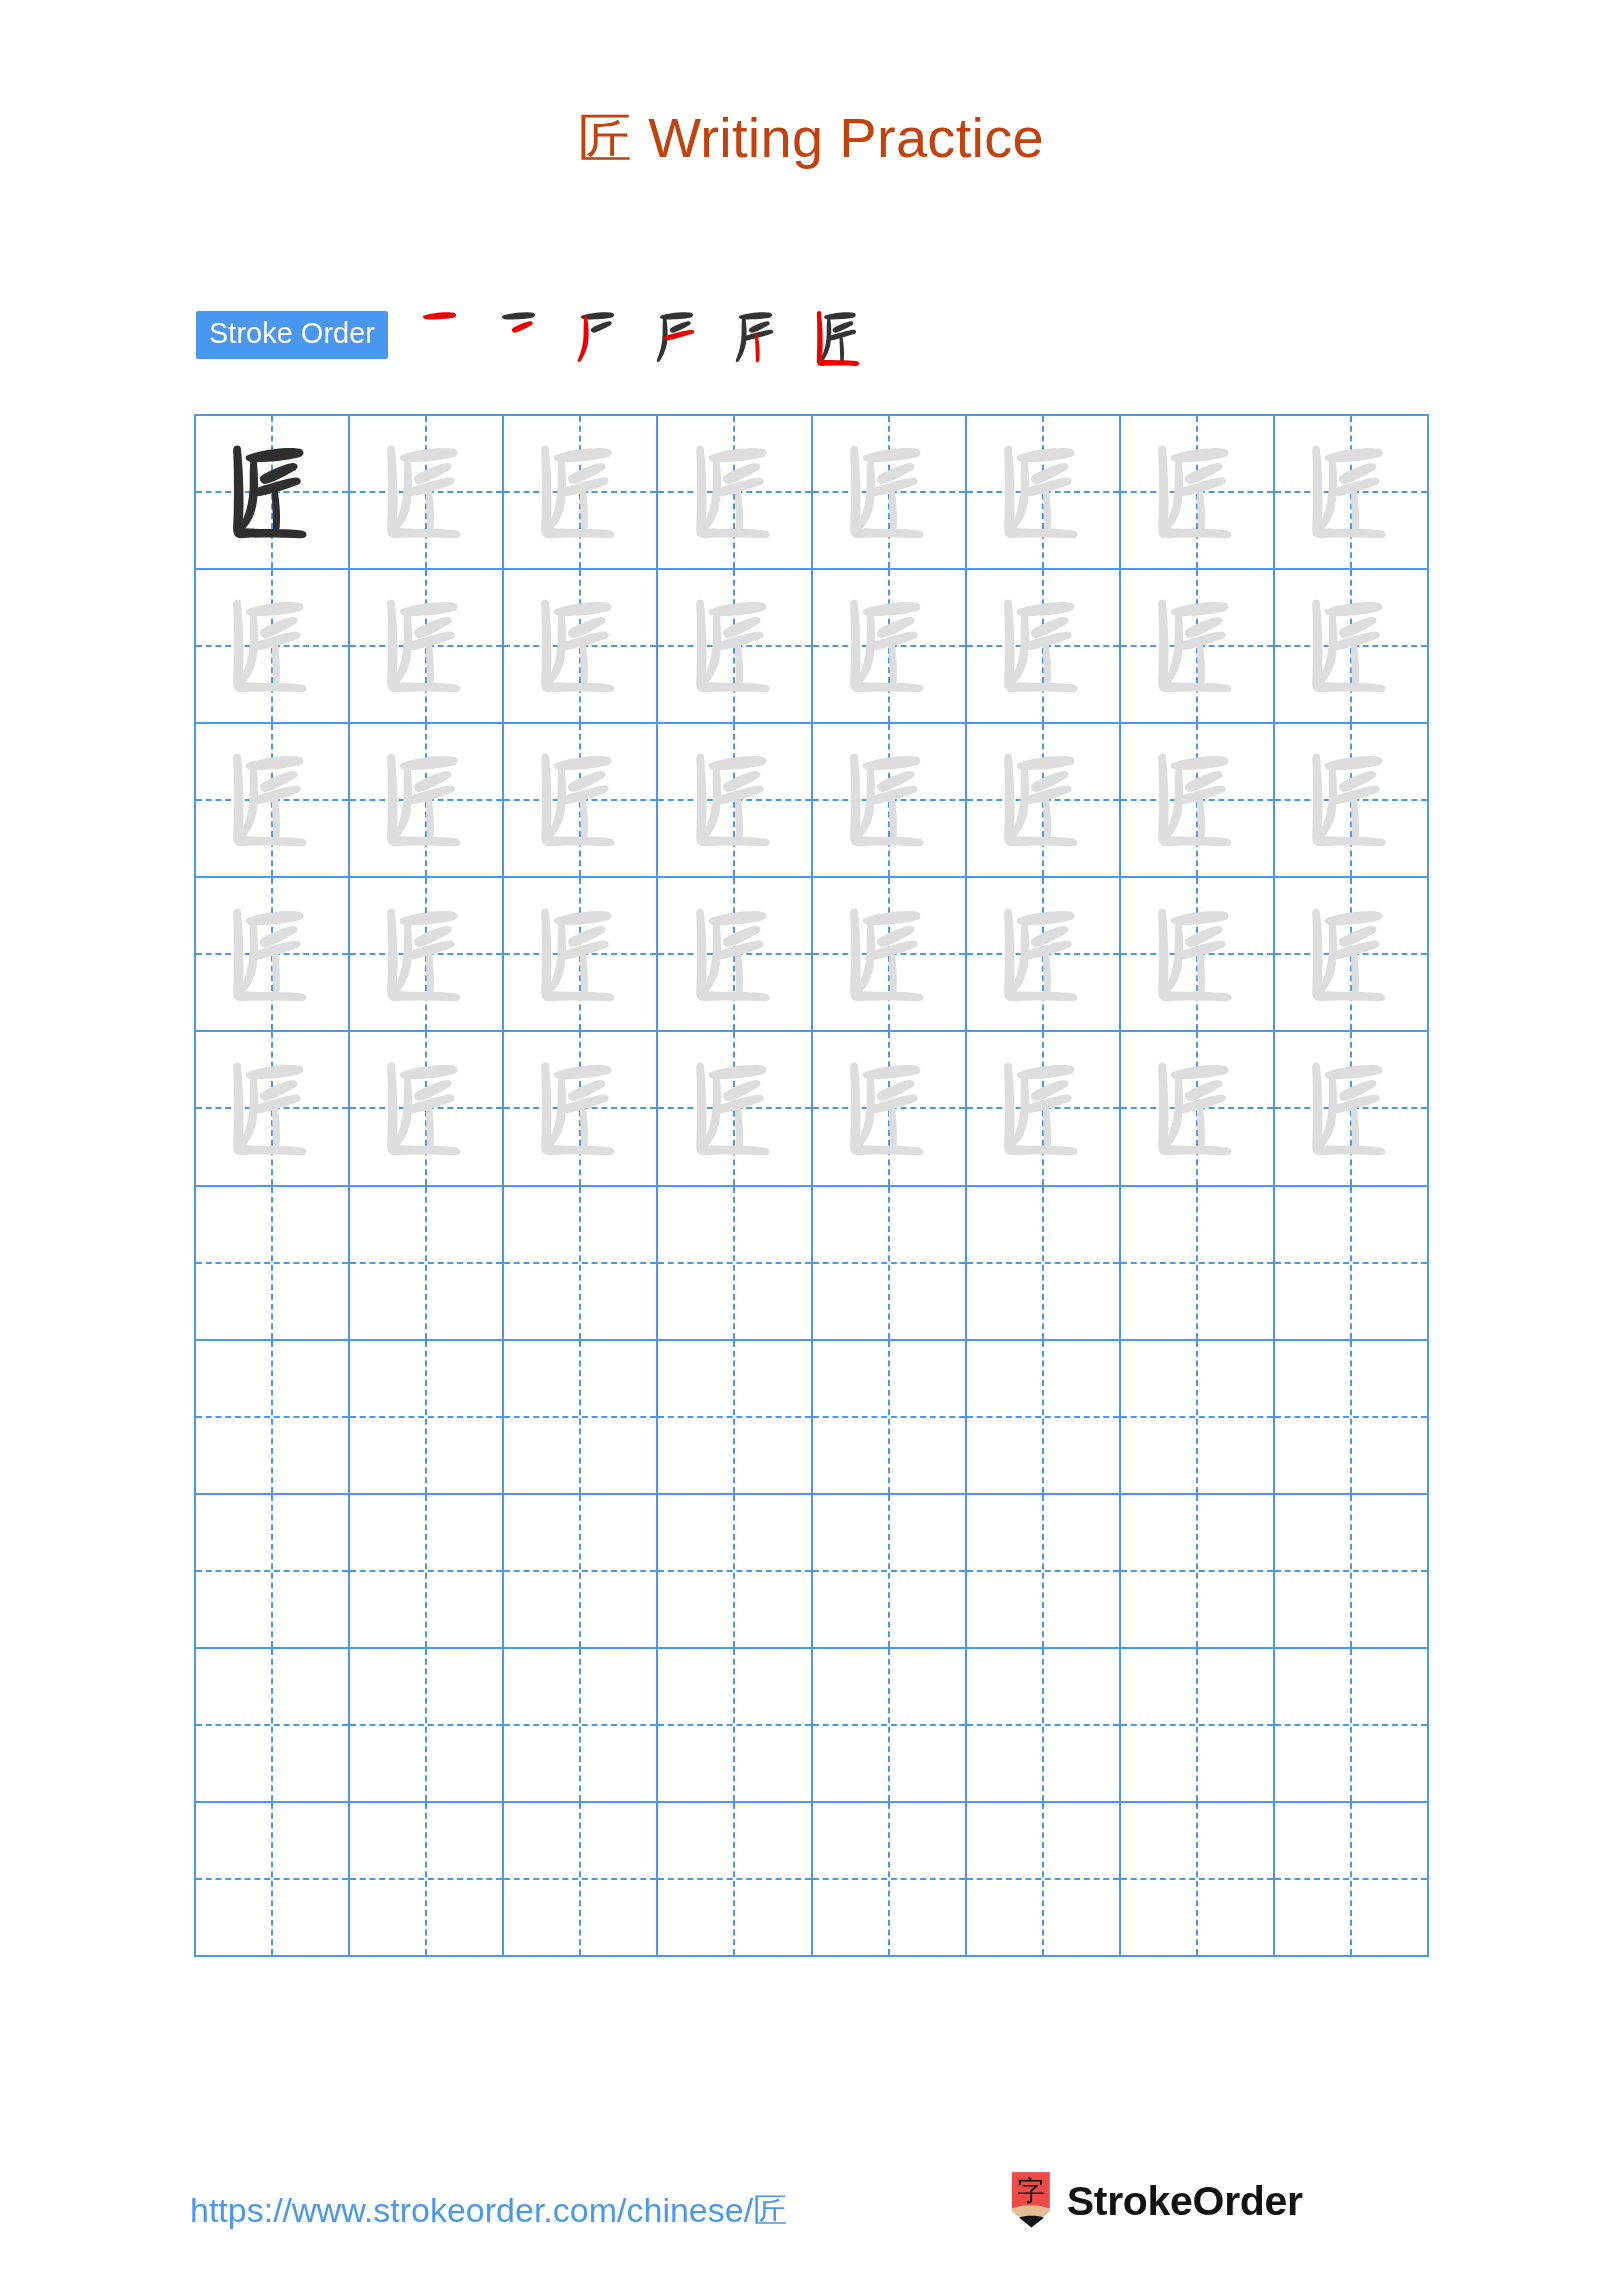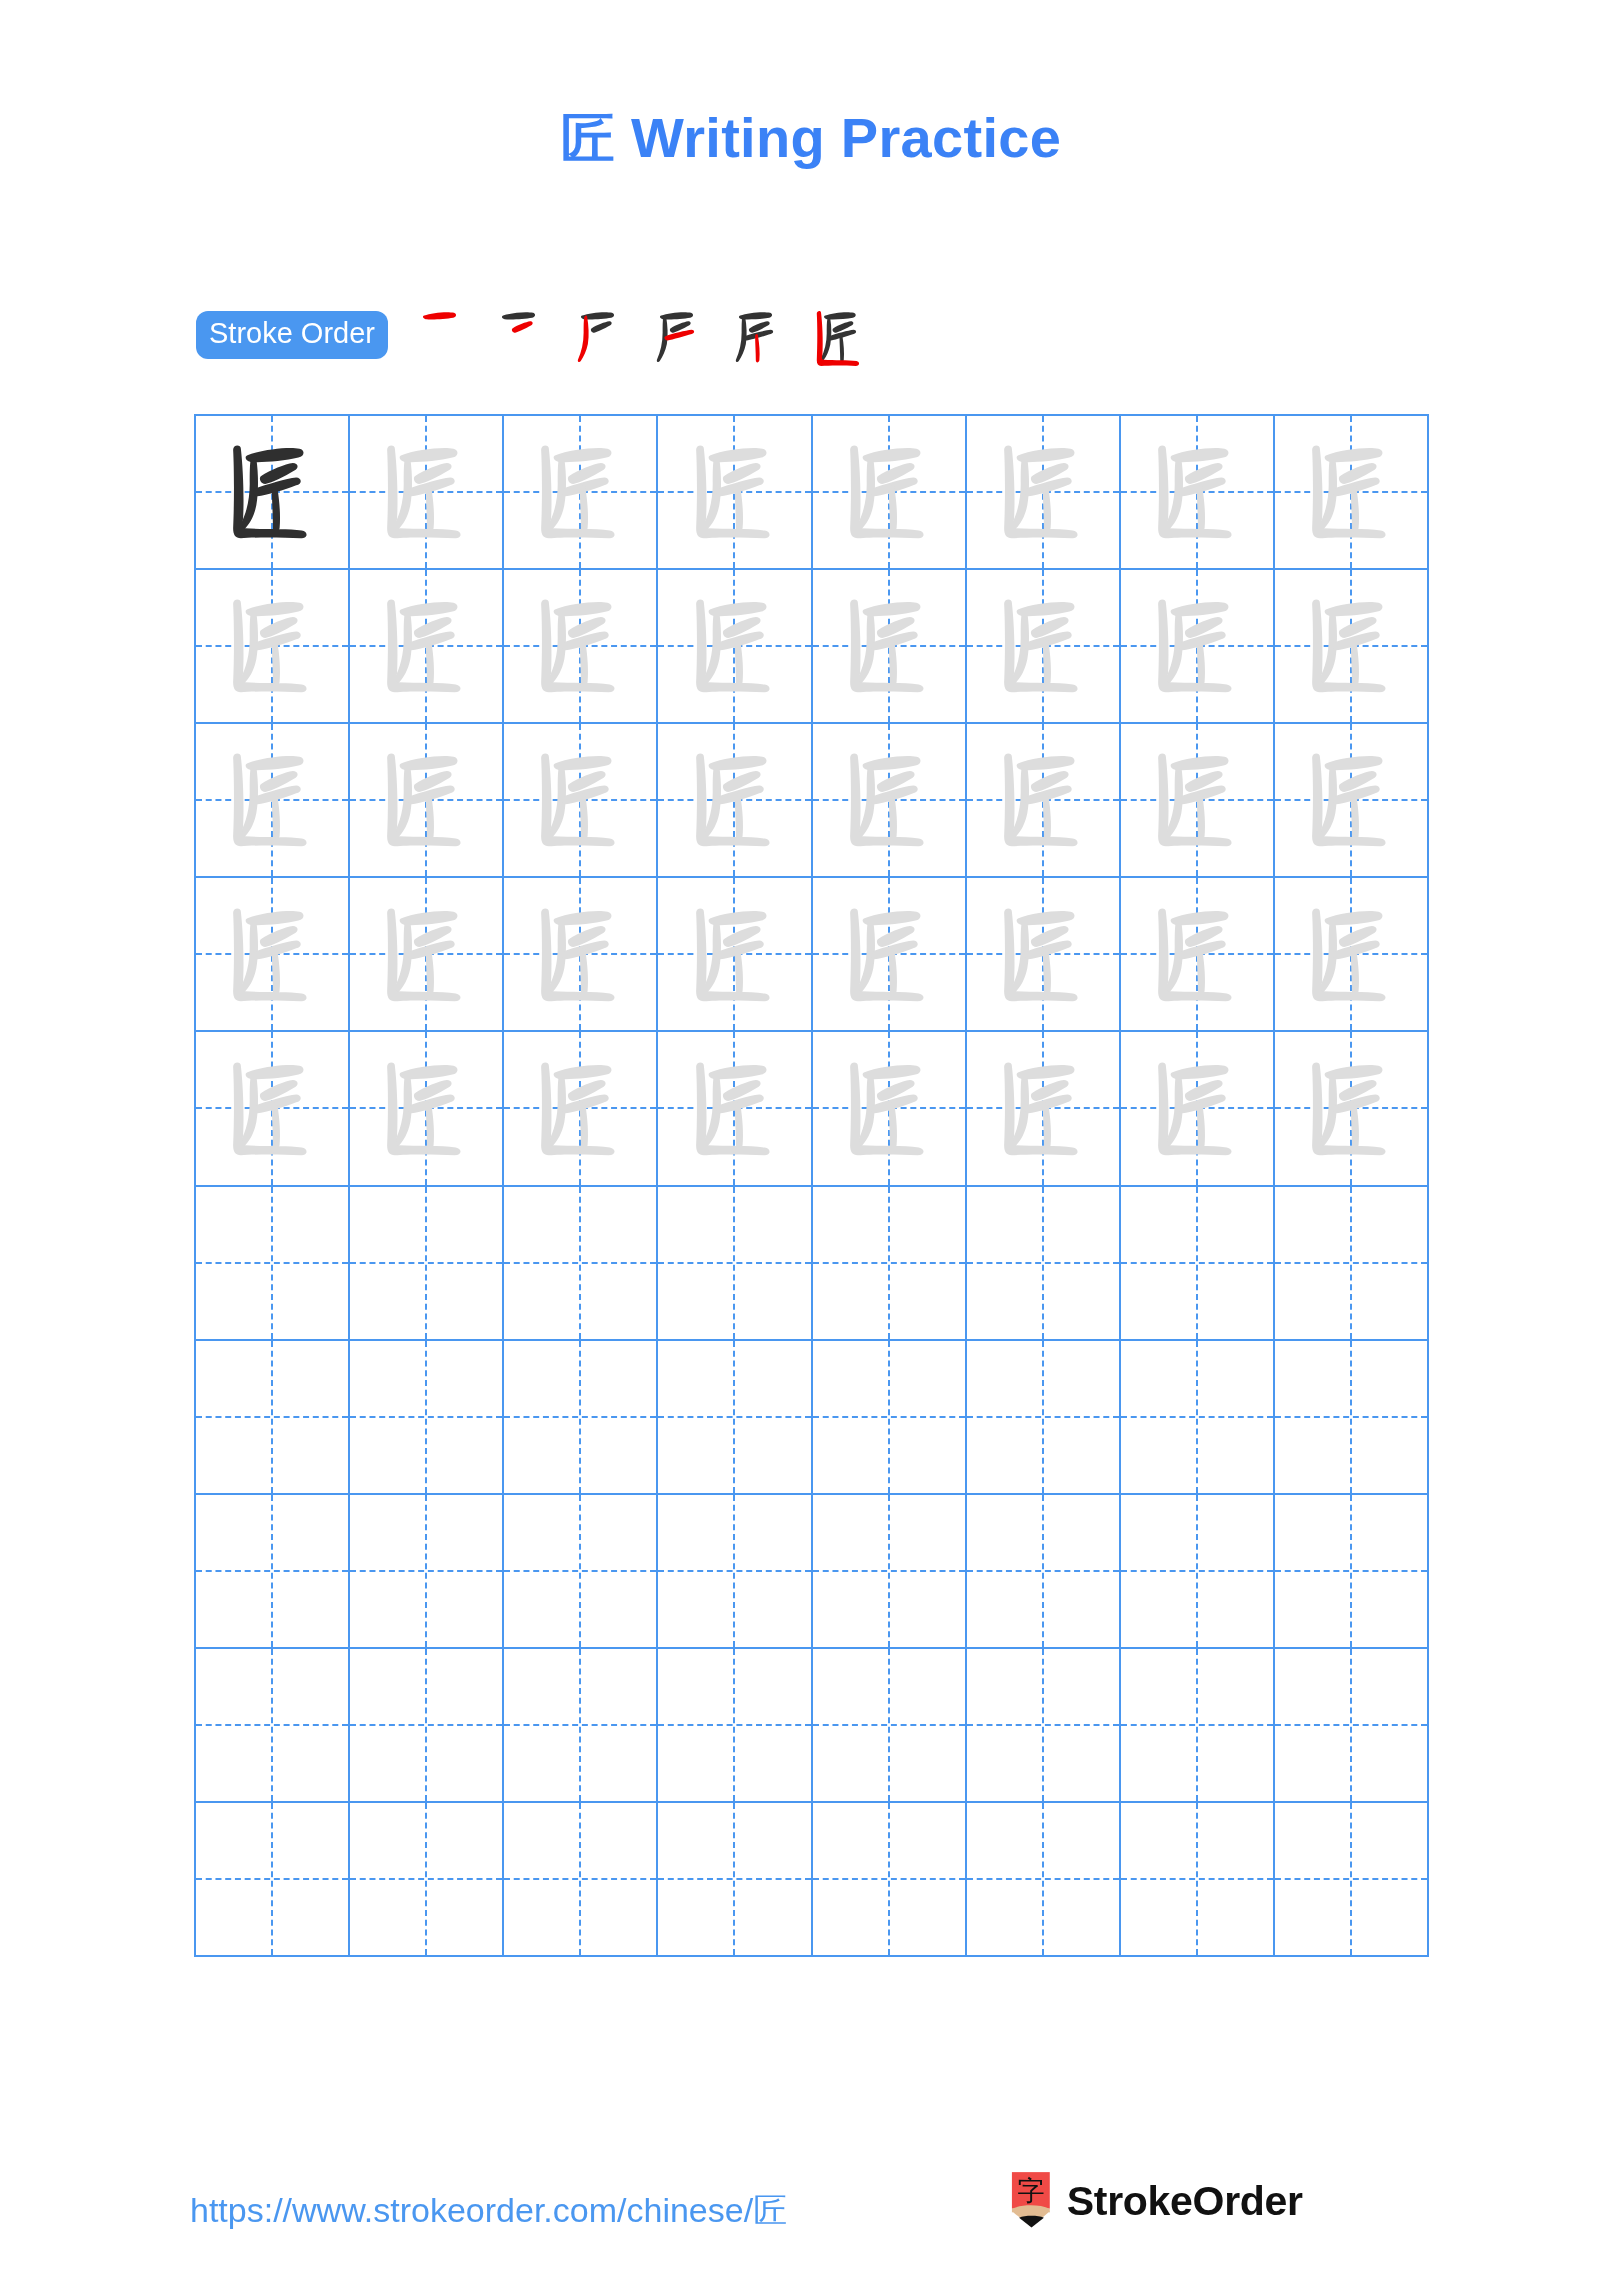--- a/index.html
+++ b/index.html
@@ -16,22 +16,22 @@
   }
 
   
   #page-title {
     position: absolute;
     top: 103px;
     left: 0;
     width: 1622px;
     text-align: center;
     font-size: 56px;
-    font-weight: 700;
-    color: #3b82f6;
+    font-weight: 400;
+    color: #c2410c;
     letter-spacing: 0.3px;
     white-space: nowrap;
   }
   #page-title .title-char {
     font-family: "DejaVu Sans", sans-serif;
     font-size: 54px;
     vertical-align: baseline;
   }
 
   
@@ -42,21 +42,21 @@
     display: flex;
     align-items: center;
     height: 60px;
   }
   #stroke-order-badge {
     background: #4a97f0;
     color: #ffffff;
     font-size: 29px;
     line-height: 1;
     padding: 8.5px 13px 11px 13px;
-    border-radius: 12px;
+    border-radius: 2px;
     white-space: nowrap;
   }
   #stroke-order-steps {
     display: flex;
     align-items: flex-start;
     margin-left: 22px;
   }
   .stroke-step {
     width: 71px;
     height: 71px;

